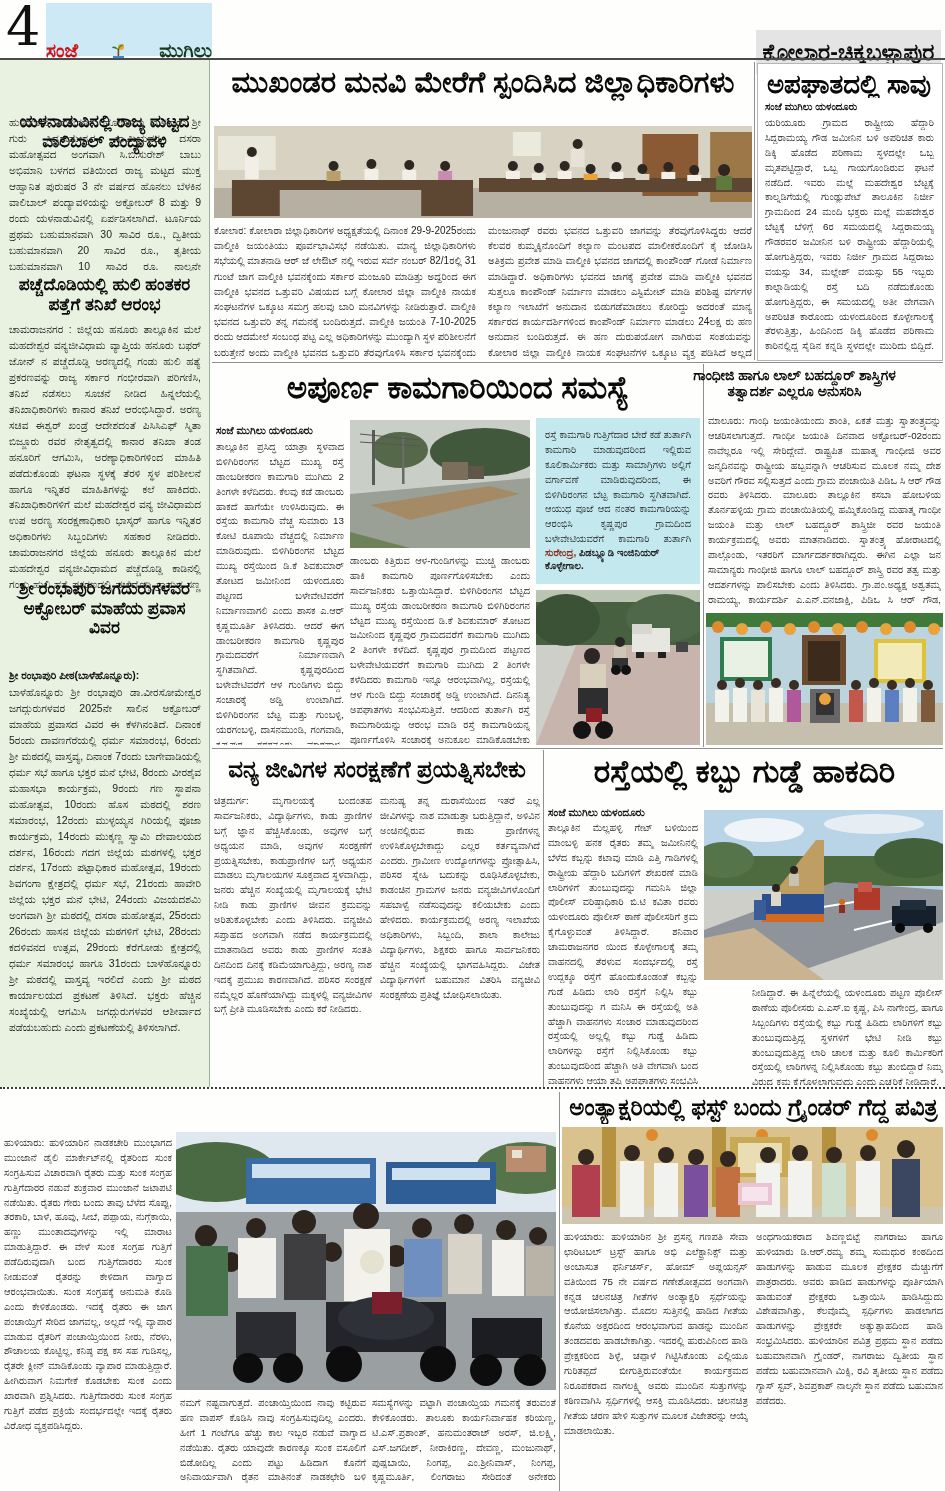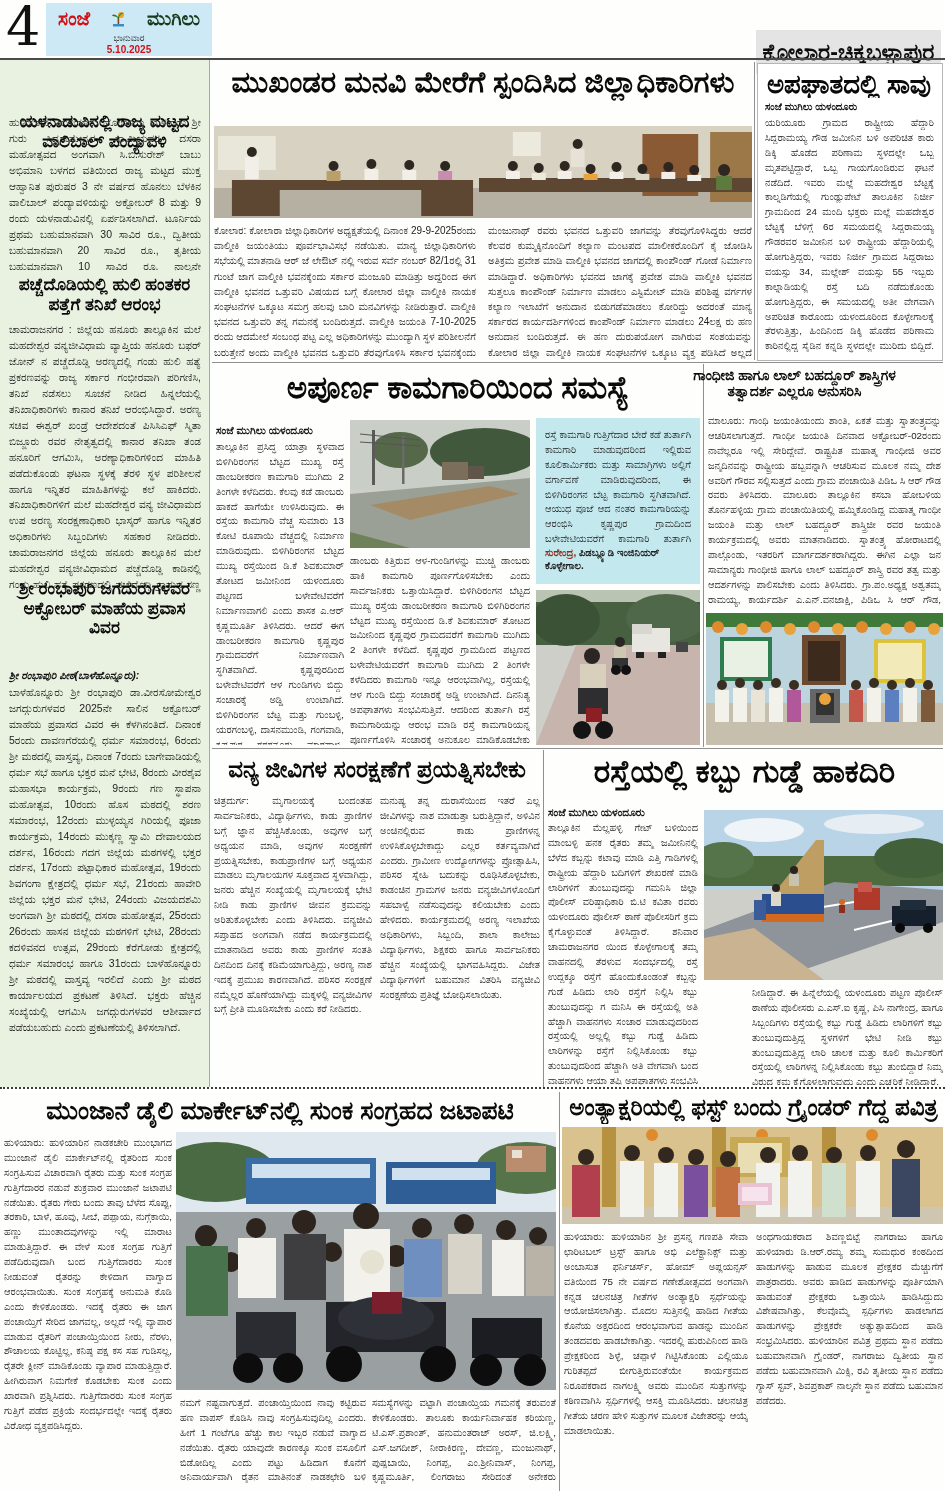--- a/index.html
+++ b/index.html
@@ -12,21 +12,21 @@
   .rule-h{border-top:1px solid #8f8f8f;height:0;}
   .rule-v{border-left:1px solid #8f8f8f;width:0;}
   .dotted{border-top:2.5px dotted #3a3a3a;height:0;}
   .photo{position:absolute;overflow:hidden;background:#cfcfc9;}
   .photo svg{display:block;width:100%;height:100%;}
   #leftcol{background:#e9f2e1;border-right:1px solid #9fae9d;}
   #masthead{background:#cde9f6;}
   #regionbox{background:#e4e4e4;margin-top:22px;}
   .quotebox{background:#c3e9ef;padding:10px 9px;}
   .qname{font-weight:bold;color:#8a2f1f;text-align:right;}
-  .brandrow{display:flex;align-items:center;justify-content:center;gap:21px;}
+  .brandrow{display:flex;align-items:center;justify-content:space-between;gap:21px;margin-top:32px;}
 </style>
 </head>
 <body>
 
 <div id="page">
 
   <div class="abs" style="left:6px;top:-4px;width:40px;height:58px;font-family:'DejaVu Serif',serif;font-size:54px;color:#111;">4</div>
 
   <div id="masthead" class="abs" style="left:46px;top:3px;width:166px;height:53px;">
     <div class="brandrow" style="padding-top:5px;">
@@ -54,21 +54,21 @@
 
   <div id="leftcol" class="abs" style="left:0;top:60px;width:209px;height:1027px;"></div>
 
   <div class="abs head" style="left:6px;top:68px;width:197px;height:44px;font-size:17px;margin-top:44px;">ಯಳನಾಡುವಿನಲ್ಲಿ ರಾಜ್ಯ ಮಟ್ಟದ ವಾಲಿಬಾಲ್ ಪಂದ್ಯಾವಳಿ</div>
   <div class="abs txt" style="left:9px;top:115px;width:192px;height:156px;">ಹುಳಿಯಾರು: ಹುಳಿಯಾರು ಹೋಬಳಿಯ ಯಳನಾಡು ಶ್ರೀ ಗುರು ಸಿದ್ಧರಾಮೇಶ್ವರ ಸ್ವಾಮಿಯವರ ದಸರಾ ಮಹೋತ್ಸವದ ಅಂಗವಾಗಿ ಸಿ.ಬಿ.ಸುರೇಶ್ ಬಾಬು ಅಭಿಮಾನಿ ಬಳಗದ ವತಿಯಿಂದ ರಾಜ್ಯ ಮಟ್ಟದ ಮುಕ್ತ ಆಹ್ವಾನಿತ ಪುರುಷರ 3 ನೇ ವರ್ಷದ ಹೊನಲು ಬೆಳಕಿನ ವಾಲಿಬಾಲ್ ಪಂದ್ಯಾವಳಿಯನ್ನು ಅಕ್ಟೋಬರ್ 8 ಮತ್ತು 9 ರಂದು ಯಳನಾಡುವಿನಲ್ಲಿ ಏರ್ಪಡಿಸಲಾಗಿದೆ. ಟೂರ್ನಿಯ ಪ್ರಥಮ ಬಹುಮಾನವಾಗಿ 30 ಸಾವಿರ ರೂ., ದ್ವಿತೀಯ ಬಹುಮಾನವಾಗಿ 20 ಸಾವಿರ ರೂ., ತೃತೀಯ ಬಹುಮಾನವಾಗಿ 10 ಸಾವಿರ ರೂ. ನಾಲ್ಕನೇ ಬಹುಮಾನವಾಗಿ 5 ಸಾವಿರ ರೂ. ನಗದು ಮತ್ತು ಆಕರ್ಷಕ ಟ್ರೋಫಿ ನೀಡಲಾಗುವುದು. ಆಸಕ್ತರು ಹೆಚ್ಚಿನ ಮಾಹಿತಿಯನ್ನು ದಯಾನಂದ್ 9606138838, ಕಿರಣ್ 9535723918, ಹರೀಶ್ 7022134113 ದೂರವಾಣಿ ಸಂಖ್ಯೆಗೆ ಕರೆ ಮಾಡಿ ಪಡೆಯಬಹುದೆಂದು ಪ್ರಕಟಣೆಯಲ್ಲಿ ತಿಳಿಸಲಾಗಿದೆ.</div>
 
   <div class="abs head" style="left:6px;top:275px;width:197px;height:44px;font-size:17px;">ಪಚ್ಚೆದೊಡಿಯಲ್ಲಿ ಹುಲಿ ಹಂತಕರ ಪತ್ತೆಗೆ ತನಿಖೆ ಆರಂಭ</div>
   <div class="abs txt" style="left:9px;top:322px;width:192px;height:274px;">ಚಾಮರಾಜನಗರ : ಜಿಲ್ಲೆಯ ಹನೂರು ತಾಲ್ಲೂಕಿನ ಮಲೆ ಮಹದೇಶ್ವರ ವನ್ಯಜೀವಿಧಾಮ ವ್ಯಾಪ್ತಿಯ ಹನೂರು ಬಫರ್ ಜೋನ್ ನ ಪಚ್ಚೆದೊಡ್ಡಿ ಅರಣ್ಯದಲ್ಲಿ ಗಂಡು ಹುಲಿ ಹತ್ಯೆ ಪ್ರಕರಣವನ್ನು ರಾಜ್ಯ ಸರ್ಕಾರ ಗಂಭೀರವಾಗಿ ಪರಿಗಣಿಸಿ, ತನಿಖೆ ನಡೆಸಲು ಸೂಚನೆ ನೀಡಿದ ಹಿನ್ನಲೆಯಲ್ಲಿ ತನಿಖಾಧಿಕಾರಿಗಳು ಕಾನಾರ ತನಿಖೆ ಆರಂಭಿಸಿದ್ದಾರೆ. ಅರಣ್ಯ ಸಚಿವ ಈಶ್ವರ್ ಖಂಡ್ರೆ ಆದೇಶದಂತೆ ಪಿಸಿಸಿಎಫ್ ಸ್ಮಿತಾ ಬಿಜ್ಜೂರು ರವರ ನೇತೃತ್ವದಲ್ಲಿ ಕಾನಾರ ತನಿಖಾ ತಂಡ ಹನೂರಿಗೆ ಆಗಮಿಸಿ, ಅರಣ್ಯಾಧಿಕಾರಿಗಳಿಂದ ಮಾಹಿತಿ ಪಡೆದುಕೊಂಡು ಘಟನಾ ಸ್ಥಳಕ್ಕೆ ತೆರಳಿ ಸ್ಥಳ ಪರಿಶೀಲನೆ ಹಾಗೂ ಇನ್ನಿತರ ಮಾಹಿತಿಗಳನ್ನು ಕಲೆ ಹಾಕಿದರು. ತನಿಖಾಧಿಕಾರಿಗಳಿಗೆ ಮಲೆ ಮಹದೇಶ್ವರ ವನ್ಯ ಜೀವಿಧಾಮದ ಉಪ ಅರಣ್ಯ ಸಂರಕ್ಷಣಾಧಿಕಾರಿ ಭಾಸ್ಕರ್ ಹಾಗೂ ಇನ್ನಿತರ ಅಧಿಕಾರಿಗಳು ಸಿಬ್ಬಂದಿಗಳು ಸಹಕಾರ ನೀಡಿದರು. ಚಾಮರಾಜನಗರ ಜಿಲ್ಲೆಯ ಹನೂರು ತಾಲ್ಲೂಕಿನ ಮಲೆ ಮಹದೇಶ್ವರ ವನ್ಯಜೀವಿಧಾಮದ ಪಚ್ಚೆದೊಡ್ಡಿ ಕಾಡಿನಲ್ಲಿ ಗಂಡು ಹುಲಿ ಹತ್ಯೆ ಪ್ರಕರಣದಲ್ಲಿ ಪಚ್ಚೆದೊಡ್ಡಿ ಗ್ರಾಮದ ಸಣ್ಣ ಎಂಬ ವ್ಯಕ್ತಿಯ ಮೇಲೆ ಅರಣ್ಯಾಧಿಕಾರಿಗಳು ಅನುಮಾನ ವ್ಯಕ್ತಪಡಿಸಿದ್ದಾರೆ. ಇದಕ್ಕೆ ಪುರಾವೆಯಾಗಿ ಹುಲಿ ಮೃತ ದೇಹ ದೊರೆತ ಸ್ಥಳದಲ್ಲಿ ಶ್ವಾನ ದಳದಿಂದ ಪರಿಶೀಲನೆ ನಡೆಸಿ ಆರೋಪಿಗಳ ಪತ್ತೆಗೆ ಶ್ವಾನದಳ ಕಳುಹಿಸಿದಾಗ ಅದು ಸಣ್ಣ ರವರ ಮನೆಯ ಬಳಿ ಒಂದು ನಿಮಿಷ ನಿಂತಿದ್ದು ಎನ್ನಲಾಗಿದೆ. ಆದರೆ ಸಣ್ಣ ಪ್ರಸ್ತುತ ತಲೆ ಮರೆಸಿಕೊಂಡಿರುವುದು ಈತನೇ ಹುಲಿ ಹತ್ಯೆಯ ಪ್ರಮುಖ ಆರೋಪಿಯಾಗಿರಬೇಕೆಂದು ಅರಣ್ಯಾಧಿಕಾರಿಗಳು ಶಂಕಿಸಿದ್ದಾರೆ.</div>
 
   <div class="abs head" style="left:6px;top:579px;width:197px;height:66px;font-size:17px;">ಶ್ರೀ ರಂಭಾಪುರಿ ಜಗದುರುಗಳವರ ಅಕ್ಟೋಬರ್ ಮಾಹೆಯ ಪ್ರವಾಸ ವಿವರ</div>
-  <div class="abs byline" style="left:9px;top:669px;width:192px;height:14px;font-style:italic;">ಶ್ರೀ ರಂಭಾಪುರಿ ಪೀಠ(ಬಾಳೆಹೊನ್ನೂರು):</div>
+  <div class="abs byline" style="left:9px;top:669px;width:192px;height:14px;">ಶ್ರೀ ರಂಭಾಪುರಿ ಪೀಠ(ಬಾಳೆಹೊನ್ನೂರು):</div>
   <div class="abs txt" style="left:9px;top:685px;width:192px;height:396px;">ಬಾಳೆಹೊನ್ನೂರು ಶ್ರೀ ರಂಭಾಪುರಿ ಡಾ.ವೀರಸೋಮೇಶ್ವರ ಜಗದ್ಗುರುಗಳವರ 2025ನೇ ಸಾಲಿನ ಅಕ್ಟೋಬರ್ ಮಾಹೆಯ ಪ್ರವಾಸದ ವಿವರ ಈ ಕೆಳಗಿನಂತಿದೆ. ದಿನಾಂಕ 5ರಂದು ದಾವಣಗೆರೆಯಲ್ಲಿ ಧರ್ಮ ಸಮಾರಂಭ, 6ರಂದು ಶ್ರೀ ಮಠದಲ್ಲಿ ವಾಸ್ತವ್ಯ, ದಿನಾಂಕ 7ರಂದು ಬಾಗೇವಾಡಿಯಲ್ಲಿ ಧರ್ಮ ಸಭೆ ಹಾಗೂ ಭಕ್ತರ ಮನೆ ಭೇಟಿ, 8ರಂದು ವೀರಶೈವ ಮಹಾಸಭಾ ಕಾರ್ಯಕ್ರಮ, 9ರಂದು ಗಣ ಸ್ಥಾಪನಾ ಮಹೋತ್ಸವ, 10ರಂದು ಹೊಸ ಮಠದಲ್ಲಿ ಶರಣ ಸಮಾರಂಭ, 12ರಂದು ಮುಳ್ಳಯ್ಯನ ಗಿರಿಯಲ್ಲಿ ಪೂಜಾ ಕಾರ್ಯಕ್ರಮ, 14ರಂದು ಮುಕ್ಕಣ್ಣ ಸ್ವಾಮಿ ದೇವಾಲಯದ ದರ್ಶನ, 16ರಂದು ಗದಗ ಜಿಲ್ಲೆಯ ಮಠಗಳಲ್ಲಿ ಭಕ್ತರ ದರ್ಶನ, 17ರಂದು ಪಟ್ಟಾಧಿಕಾರ ಮಹೋತ್ಸವ, 19ರಂದು ಶಿವಗಂಗಾ ಕ್ಷೇತ್ರದಲ್ಲಿ ಧರ್ಮ ಸಭೆ, 21ರಂದು ಹಾವೇರಿ ಜಿಲ್ಲೆಯ ಭಕ್ತರ ಮನೆ ಭೇಟಿ, 24ರಂದು ವಿಜಯದಶಮಿ ಅಂಗವಾಗಿ ಶ್ರೀ ಮಠದಲ್ಲಿ ದಸರಾ ಮಹೋತ್ಸವ, 25ರಂದು 26ರಂದು ಹಾಸನ ಜಿಲ್ಲೆಯ ಮಠಗಳಿಗೆ ಭೇಟಿ, 28ರಂದು ಕದಳಿವನದ ಉತ್ಸವ, 29ರಂದು ಕೆರೆಗೋಡು ಕ್ಷೇತ್ರದಲ್ಲಿ ಧರ್ಮ ಸಮಾರಂಭ ಹಾಗೂ 31ರಂದು ಬಾಳೆಹೊನ್ನೂರು ಶ್ರೀ ಮಠದಲ್ಲಿ ವಾಸ್ತವ್ಯ ಇರಲಿದೆ ಎಂದು ಶ್ರೀ ಮಠದ ಕಾರ್ಯಾಲಯದ ಪ್ರಕಟಣೆ ತಿಳಿಸಿದೆ. ಭಕ್ತರು ಹೆಚ್ಚಿನ ಸಂಖ್ಯೆಯಲ್ಲಿ ಆಗಮಿಸಿ ಜಗದ್ಗುರುಗಳವರ ಆಶೀರ್ವಾದ ಪಡೆಯಬಹುದು ಎಂದು ಪ್ರಕಟಣೆಯಲ್ಲಿ ತಿಳಿಸಲಾಗಿದೆ.</div>
 
   <div class="abs head" style="left:214px;top:66px;width:538px;height:52px;font-size:29px;">ಮುಖಂಡರ ಮನವಿ ಮೇರೆಗೆ ಸ್ಪಂದಿಸಿದ ಜಿಲ್ಲಾಧಿಕಾರಿಗಳು</div>
 
   <div class="photo" style="left:214px;top:126px;width:538px;height:92px;">
     <svg viewBox="0 0 540 92" preserveAspectRatio="none">
       <rect width="540" height="62" fill="#d8d2c2"></rect>
         <rect y="62" width="540" height="30" fill="#b5b0a2"></rect>
       <rect x="4" y="10" width="58" height="34" fill="#e9e6da"></rect>
         <rect x="300" y="6" width="28" height="24" fill="#ece9dd"></rect>
@@ -269,21 +269,20 @@
       <circle cx="196" cy="118" r="5" fill="#0a0a0a"></circle>
         <circle cx="224" cy="118" r="5" fill="#0a0a0a"></circle>
       <circle cx="138" cy="92" r="3" fill="#d2691e"></circle>
         <rect x="135" y="95" width="6" height="8" fill="#8c2f1f"></rect>
     </svg>
   </div>
   <div class="abs txt" style="left:752px;top:986px;width:191px;height:99px;font-size:9.8px;">ನೀಡಿದ್ದಾರೆ. ಈ ಹಿನ್ನೆಲೆಯಲ್ಲಿ ಯಳಂದೂರು ಪಟ್ಟಣ ಪೊಲೀಸ್ ಠಾಣೆಯ ಪೊಲೀಸರು ಎ.ಎಸ್.ಐ ಕೃಷ್ಣ, ಪಿಸಿ ನಾಗೇಂದ್ರ, ಹಾಗೂ ಸಿಬ್ಬಂದಿಗಳು ರಸ್ತೆಯಲ್ಲಿ ಕಬ್ಬು ಗುಡ್ಡೆ ಹಿಡಿದು ಲಾರಿಗಳಿಗೆ ಕಬ್ಬು ತುಂಬುವುದುತ್ತಿದ್ದ ಸ್ಥಳಗಳಿಗೆ ಭೇಟಿ ನೀಡಿ ಕಬ್ಬು ತುಂಬುವುದುತ್ತಿದ್ದ ಲಾರಿ ಚಾಲಕ ಮತ್ತು ಕೂಲಿ ಕಾರ್ಮಿಕರಿಗೆ ರಸ್ತೆಯಲ್ಲಿ ಲಾರಿಗಳನ್ನ ನಿಲ್ಲಿಸಿಕೊಂಡು ಕಬ್ಬು ತುಂಬಿದ್ದಾರೆ ನಿಮ್ಮ ವಿರುದ್ಧ ಕ್ರಮ ಕೈಗೊಳ್ಳಲಾಗುವುದು ಎಂದು ಎಚ್ಚರಿಕೆ ನೀಡಿದ್ದಾರೆ.</div>
 
   <div class="abs dotted" style="left:0;top:1087px;width:945px;"></div>
 
-  <div class="abs head" style="left:4px;top:1096px;width:552px;height:34px;font-size:25px;">ಮುಂಜಾನೆ ಡೈಲಿ ಮಾರ್ಕೇಟ್‌ನಲ್ಲಿ ಸುಂಕ ಸಂಗ್ರಹದ ಜಟಾಪಟಿ</div>
   <div class="abs txt" style="left:4px;top:1136px;width:168px;height:352px;font-size:9.8px;">ಹುಳಿಯಾರು: ಹುಳಿಯಾರಿನ ನಾಡಕಚೇರಿ ಮುಂಭಾಗದ ಮುಂಜಾನೆ ಡೈಲಿ ಮಾರ್ಕೇಟ್‌ನಲ್ಲಿ ರೈತರಿಂದ ಸುಂಕ ಸಂಗ್ರಹಿಸುವ ವಿಚಾರವಾಗಿ ರೈತರು ಮತ್ತು ಸುಂಕ ಸಂಗ್ರಹ ಗುತ್ತಿಗೆದಾರರ ನಡುವೆ ಶುಕ್ರವಾರ ಮುಂಜಾನೆ ಜಟಾಪಟಿ ನಡೆಯಿತು. ರೈತರು ಗೇರು ಬಂದು ತಾವು ಬೆಳೆದ ಸೊಪ್ಪು, ತರಕಾರಿ, ಬಾಳೆ, ಹೂವು, ಸೀಬೆ, ಪಪ್ಪಾಯ, ನುಗ್ಗೆಕಾಯಿ, ಹಣ್ಣು ಮುಂತಾದವುಗಳನ್ನು ಇಲ್ಲಿ ಮಾರಾಟ ಮಾಡುತ್ತಿದ್ದಾರೆ. ಈ ವೇಳೆ ಸುಂಕ ಸಂಗ್ರಹ ಗುತ್ತಿಗೆ ಪಡೆದಿರುವುದಾಗಿ ಬಂದ ಗುತ್ತಿಗೆದಾರರು ಸುಂಕ ನೀಡುವಂತೆ ರೈತರನ್ನು ಕೇಳಿದಾಗ ವಾಗ್ವಾದ ಆರಂಭವಾಯಿತು. ಸುಂಕ ಸಂಗ್ರಹಕ್ಕೆ ಅನುಮತಿ ಕೊಡಿ ಎಂದು ಕೇಳಿಕೊಂಡರು. ಇದಕ್ಕೆ ರೈತರು ಈ ಜಾಗ ಪಂಚಾಯ್ತಿಗೆ ಸೇರಿದ ಜಾಗವಲ್ಲ, ಅಲ್ಲದೆ ಇಲ್ಲಿ ವ್ಯಾಪಾರ ಮಾಡುವ ರೈತರಿಗೆ ಪಂಚಾಯ್ತಿಯಿಂದ ನೀರು, ನೆರಳು, ಶೌಚಾಲಯ ಕೊಟ್ಟಿಲ್ಲ, ಕನಿಷ್ಠ ಪಕ್ಷ ಕಸ ಸಹ ಗುಡಿಸಲ್ಲ, ರೈತರೇ ಕ್ಲೀನ್ ಮಾಡಿಕೊಂಡು ವ್ಯಾಪಾರ ಮಾಡುತ್ತಿದ್ದಾರೆ. ಹೀಗಿರುವಾಗ ನಿಮಗೇಕೆ ಕೊಡಬೇಕು ಸುಂಕ ಎಂದು ಖಾರವಾಗಿ ಪ್ರಶ್ನಿಸಿದರು. ಗುತ್ತಿಗೆದಾರರು ಸುಂಕ ಸಂಗ್ರಹ ಗುತ್ತಿಗೆ ಪಡೆದ ಪ್ರಕ್ರಿಯೆ ಸಂದರ್ಭದಲ್ಲೇ ಇದಕ್ಕೆ ರೈತರು ವಿರೋಧ ವ್ಯಕ್ತಪಡಿಸಿದ್ದರು.</div>
 
   <div class="photo" style="left:176px;top:1132px;width:380px;height:258px;">
     <svg viewBox="0 0 380 258" preserveAspectRatio="none">
       <rect width="380" height="80" fill="#dfe8ee"></rect>
       <ellipse cx="40" cy="40" rx="60" ry="30" fill="#4a6a44"></ellipse>
         <ellipse cx="350" cy="36" rx="50" ry="26" fill="#55744a"></ellipse>
       <rect x="330" y="14" width="40" height="26" fill="#b98d6e"></rect>
         <rect x="336" y="18" width="10" height="8" fill="#e8e2d4"></rect>
       <rect x="70" y="26" width="130" height="46" fill="#3a6ca6"></rect>

